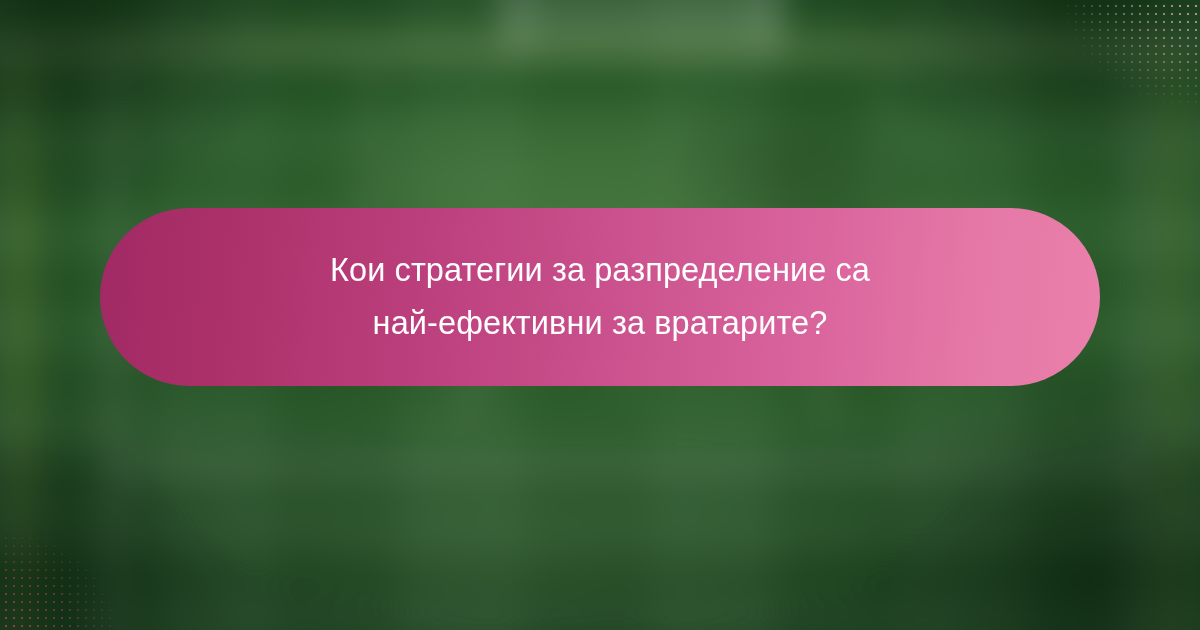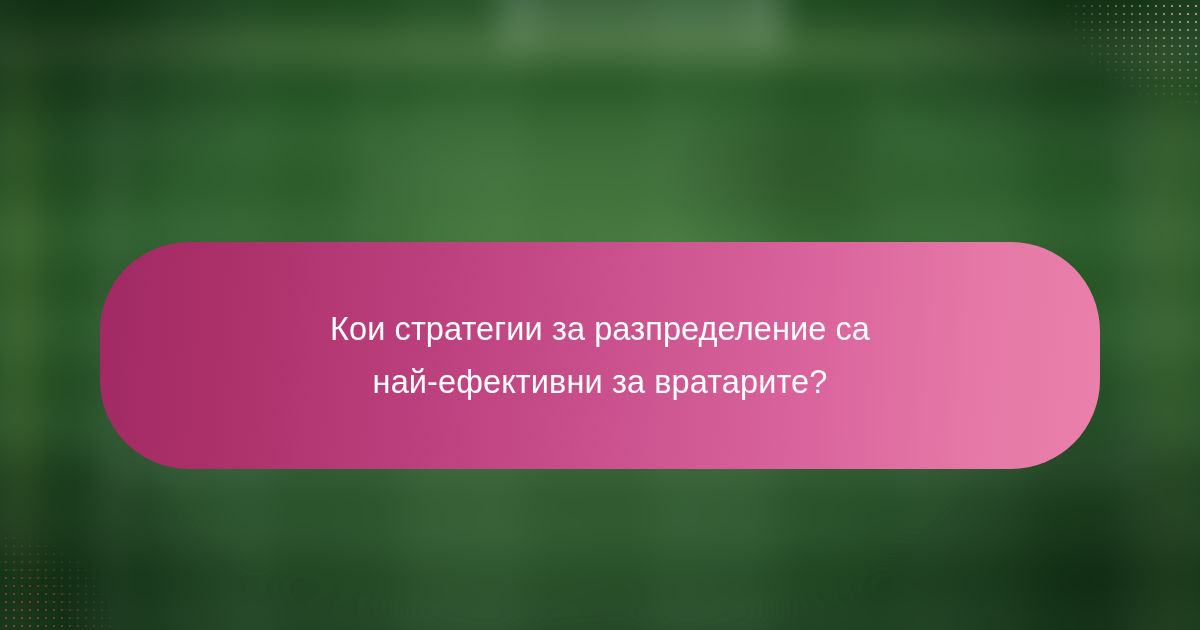--- a/index.html
+++ b/index.html
@@ -127,23 +127,23 @@
     width: 175px; height: 150px;
     color: rgba(198,78,116,0.68);
     -webkit-mask-image: radial-gradient(ellipse 100% 100% at 0% 100%, #000 0%, rgba(0,0,0,0.5) 45%, rgba(0,0,0,0) 80%);
             mask-image: radial-gradient(ellipse 100% 100% at 0% 100%, #000 0%, rgba(0,0,0,0.5) 45%, rgba(0,0,0,0) 80%);
   }
 
   
   .banner {
     position: absolute;
     left: 100px;
-    top: 242px;
+    top: 208px;
     width: 1000px;
-    height: 227px;
+    height: 178px;
     border-radius: 89px;
     background: linear-gradient(95deg,
         #a12a64 0%,
         #ab3069 12%,
         #bb3f7c 32%,
         #c9508c 50%,
         #d9639c 70%,
         #e477a6 86%,
         #ea80ab 100%);
     display: flex;

